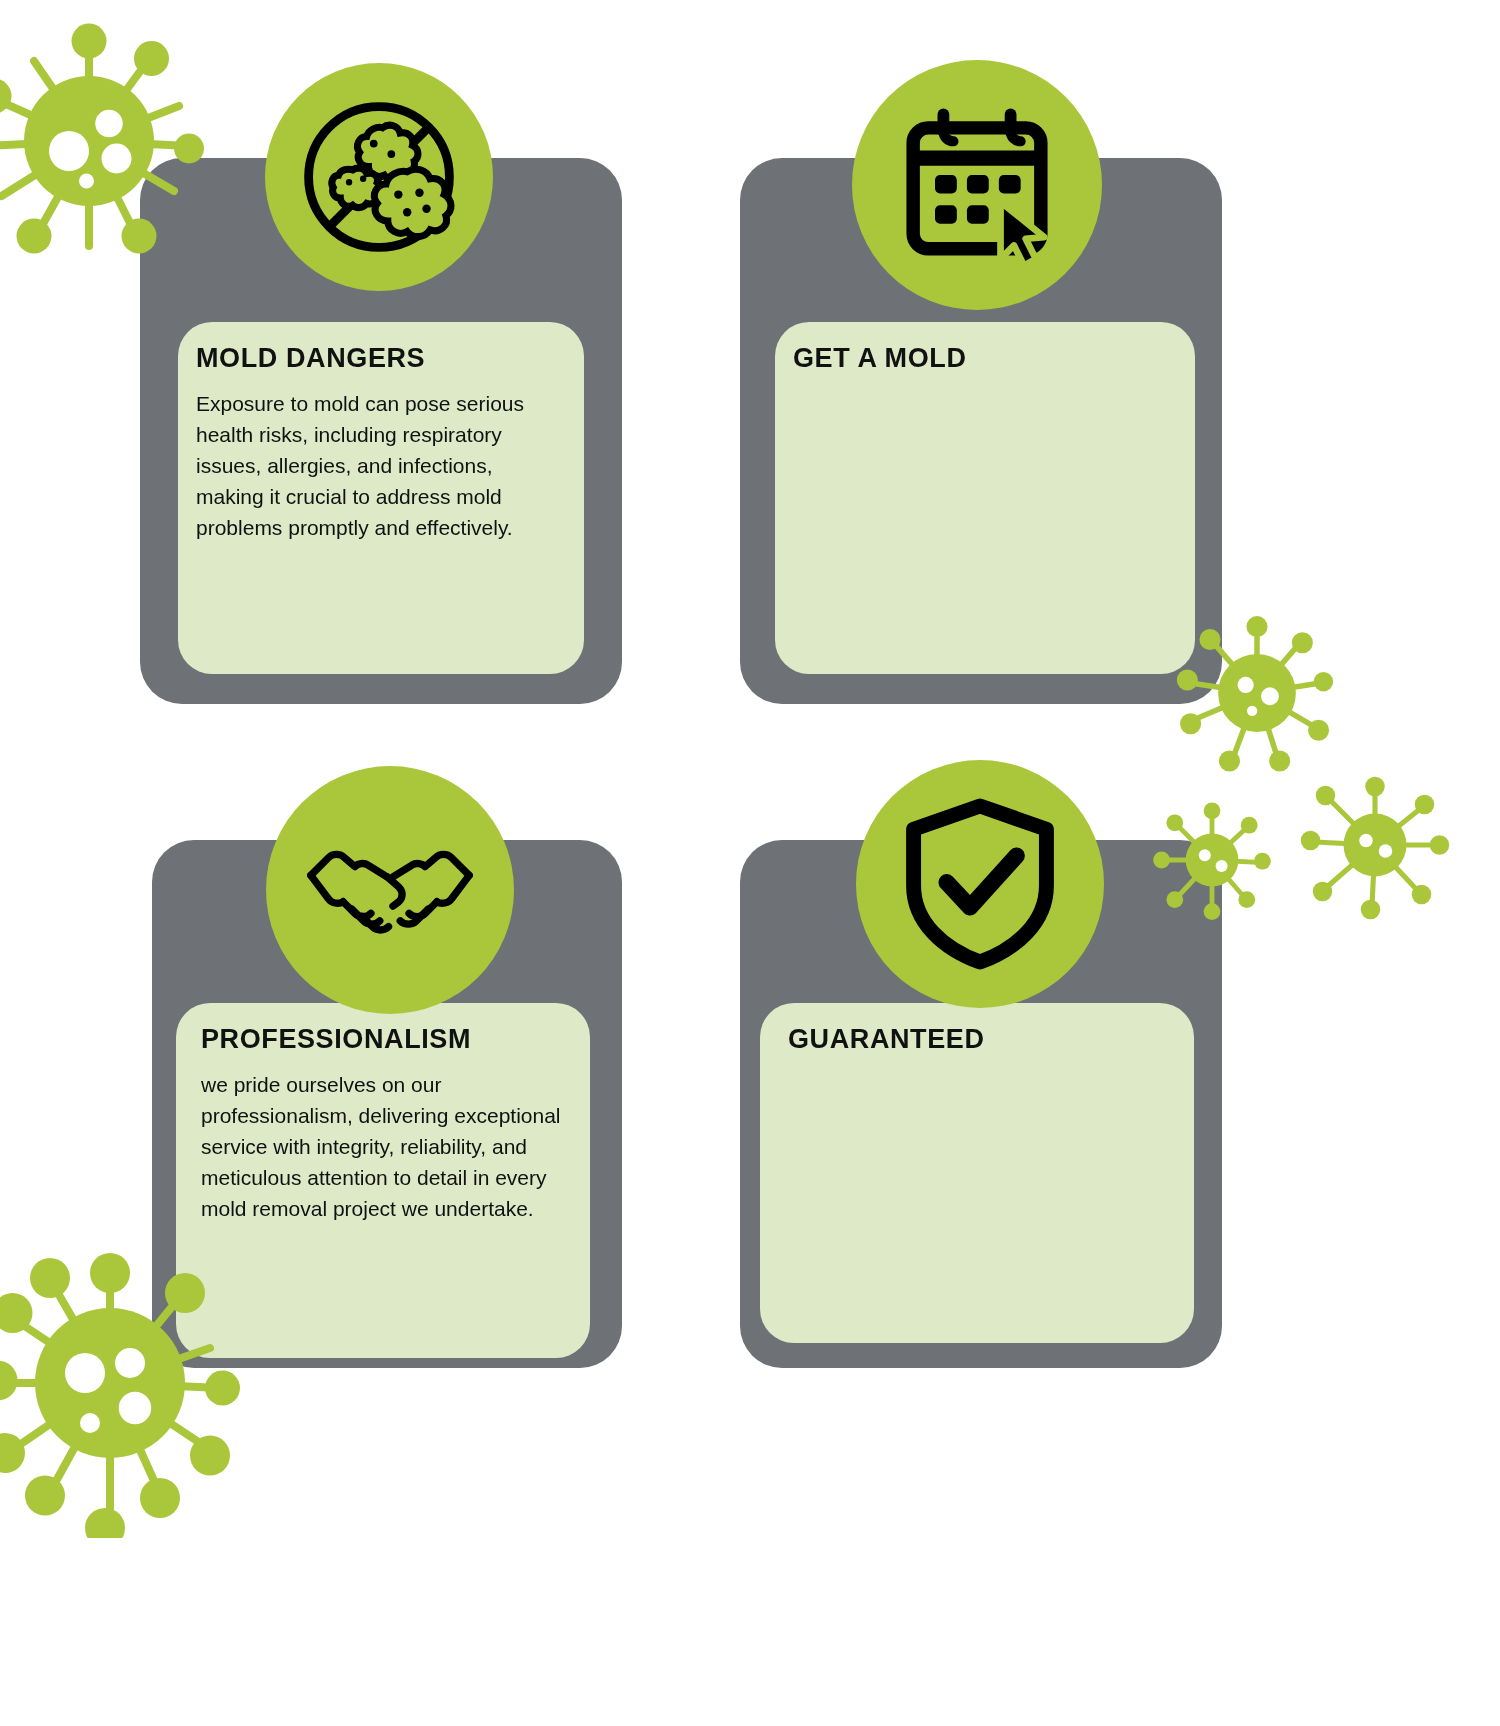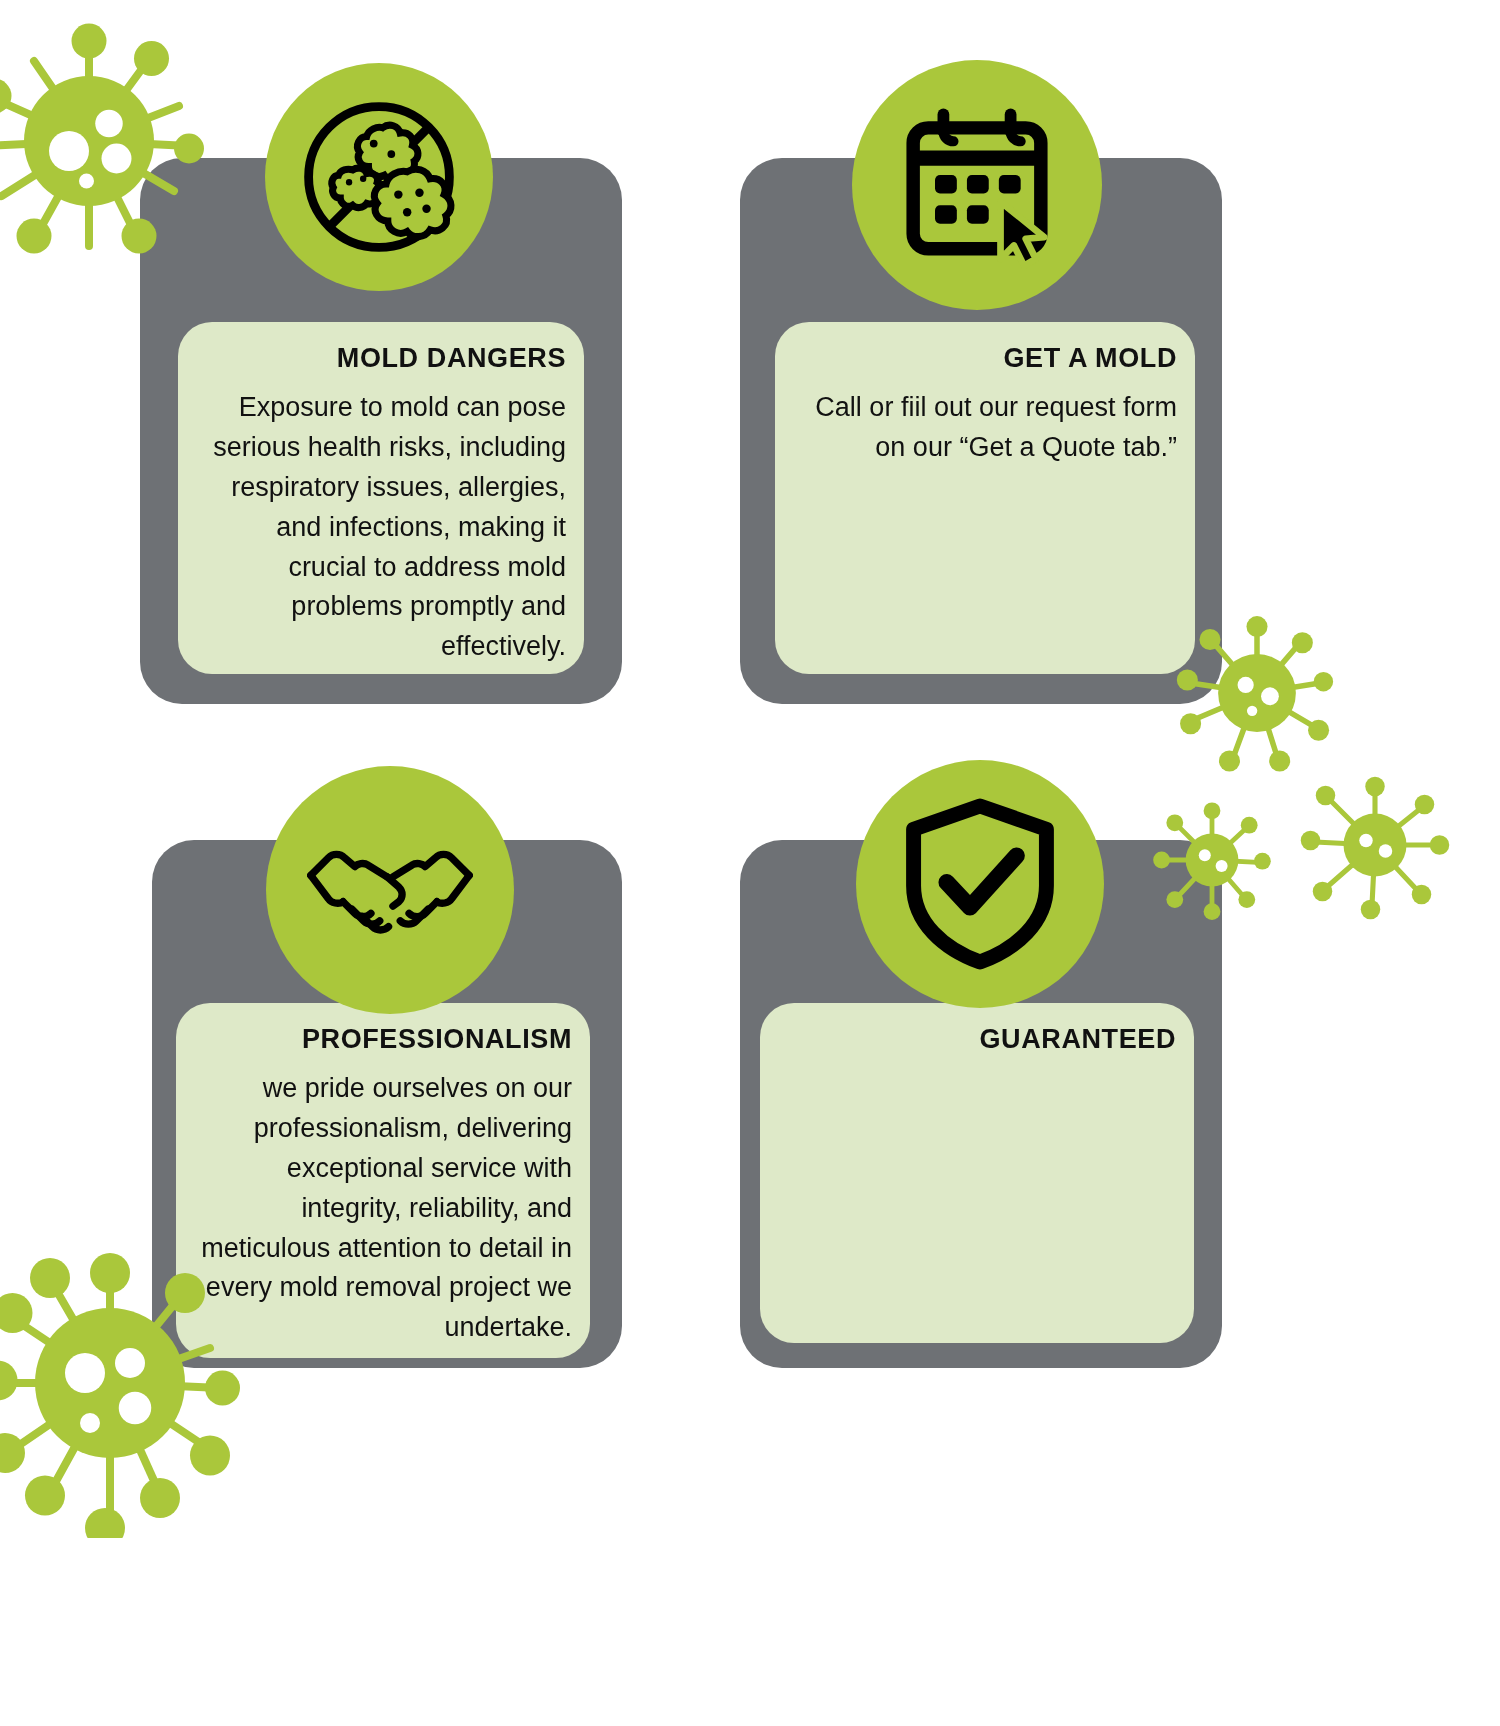--- a/index.html
+++ b/index.html
@@ -42,37 +42,37 @@
   .card-bl { left: 152px; top: 840px;  width: 470px; height: 528px; }
   .card-br { left: 740px; top: 840px;  width: 482px; height: 528px; }
 
   
   .panel {
     position: absolute;
     background: #dee9c8;
     border-radius: 34px;
     box-sizing: border-box;
     padding: 22px 18px 20px 18px;
-    text-align: right;
+    text-align: left;
   }
   .panel-tl { left: 178px; top: 322px;  width: 406px; height: 352px; }
   .panel-tr { left: 775px; top: 322px;  width: 420px; height: 352px; }
   .panel-bl { left: 176px; top: 1003px; width: 414px; height: 355px; padding-left: 25px; }
   .panel-br { left: 760px; top: 1003px; width: 434px; height: 340px; padding-left: 28px; }
 
   .panel-title {
     font-size: 27px;
     font-weight: bold;
     letter-spacing: 0.6px;
     color: #111111;
     margin: 0 0 14px 0;
     line-height: 1.1;
   }
   .panel-body {
-    font-size: 27px;
+    font-size: 21px;
     line-height: 1.48;
     color: #111111;
     margin: 0;
     white-space: pre-wrap;
   }
   .panel-br .panel-title { margin-bottom: 24px; }
   .panel-tr .panel-title { margin-bottom: 14px; }
 
   
   .badge {
@@ -128,21 +128,20 @@
         <circle cx="66" cy="70" r="2.4" fill="#000"></circle>
         <circle cx="77" cy="68" r="2.4" fill="#000"></circle>
       </svg>
     </span>
   </div>
 
   <div class="card card-tr"></div>
 
   <div class="panel panel-tr">
     <div class="panel-title">GET A MOLD</div>
-    <div class="panel-body">Call or fiil out our request form on our “Get a Quote tab.”</div>
   </div>
 
   <div class="badge badge-quote">
     <span>
       <svg width="168" height="168" viewBox="0 0 100 100">
 
         <path d="M30 8v10" stroke="#000" stroke-width="7" stroke-linecap="round" fill="none"></path>
         <path d="M70 8v10" stroke="#000" stroke-width="7" stroke-linecap="round" fill="none"></path>
         <path d="M30 18a6 6 0 0 0 6 6" stroke="#000" stroke-width="6" fill="none" stroke-linecap="round"></path>
         <path d="M70 18a6 6 0 0 0 6 6" stroke="#000" stroke-width="6" fill="none" stroke-linecap="round"></path>

